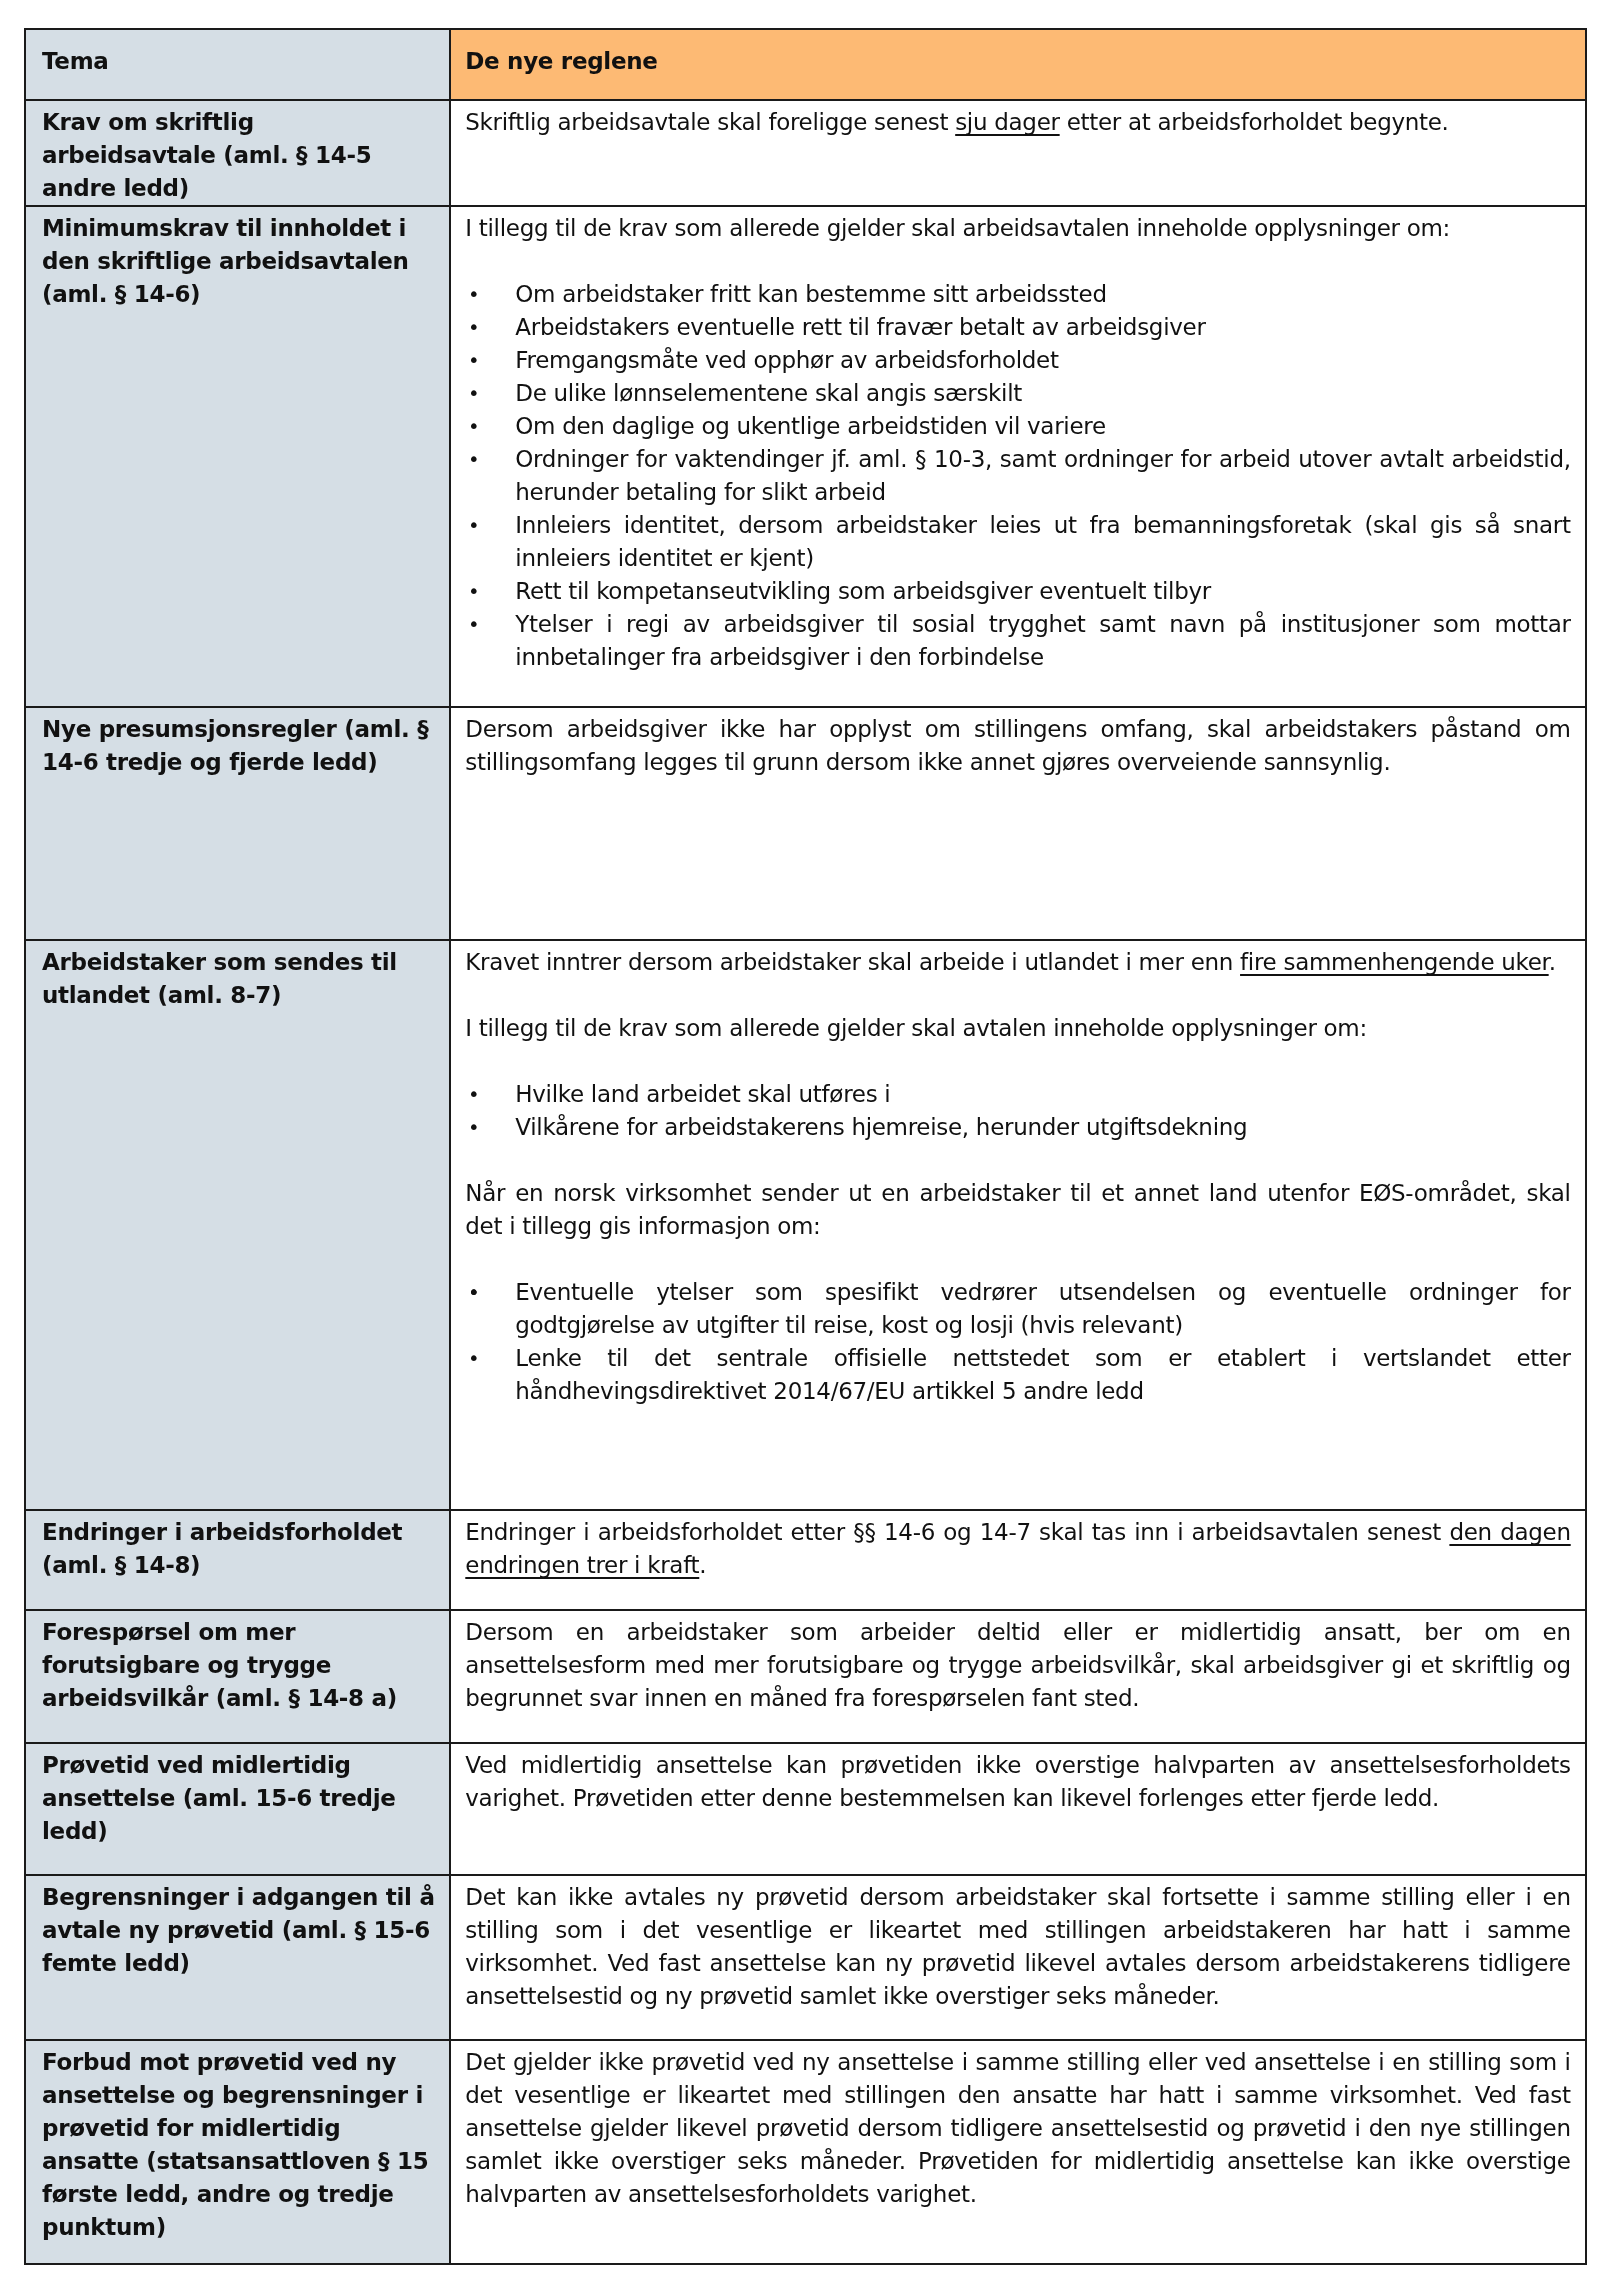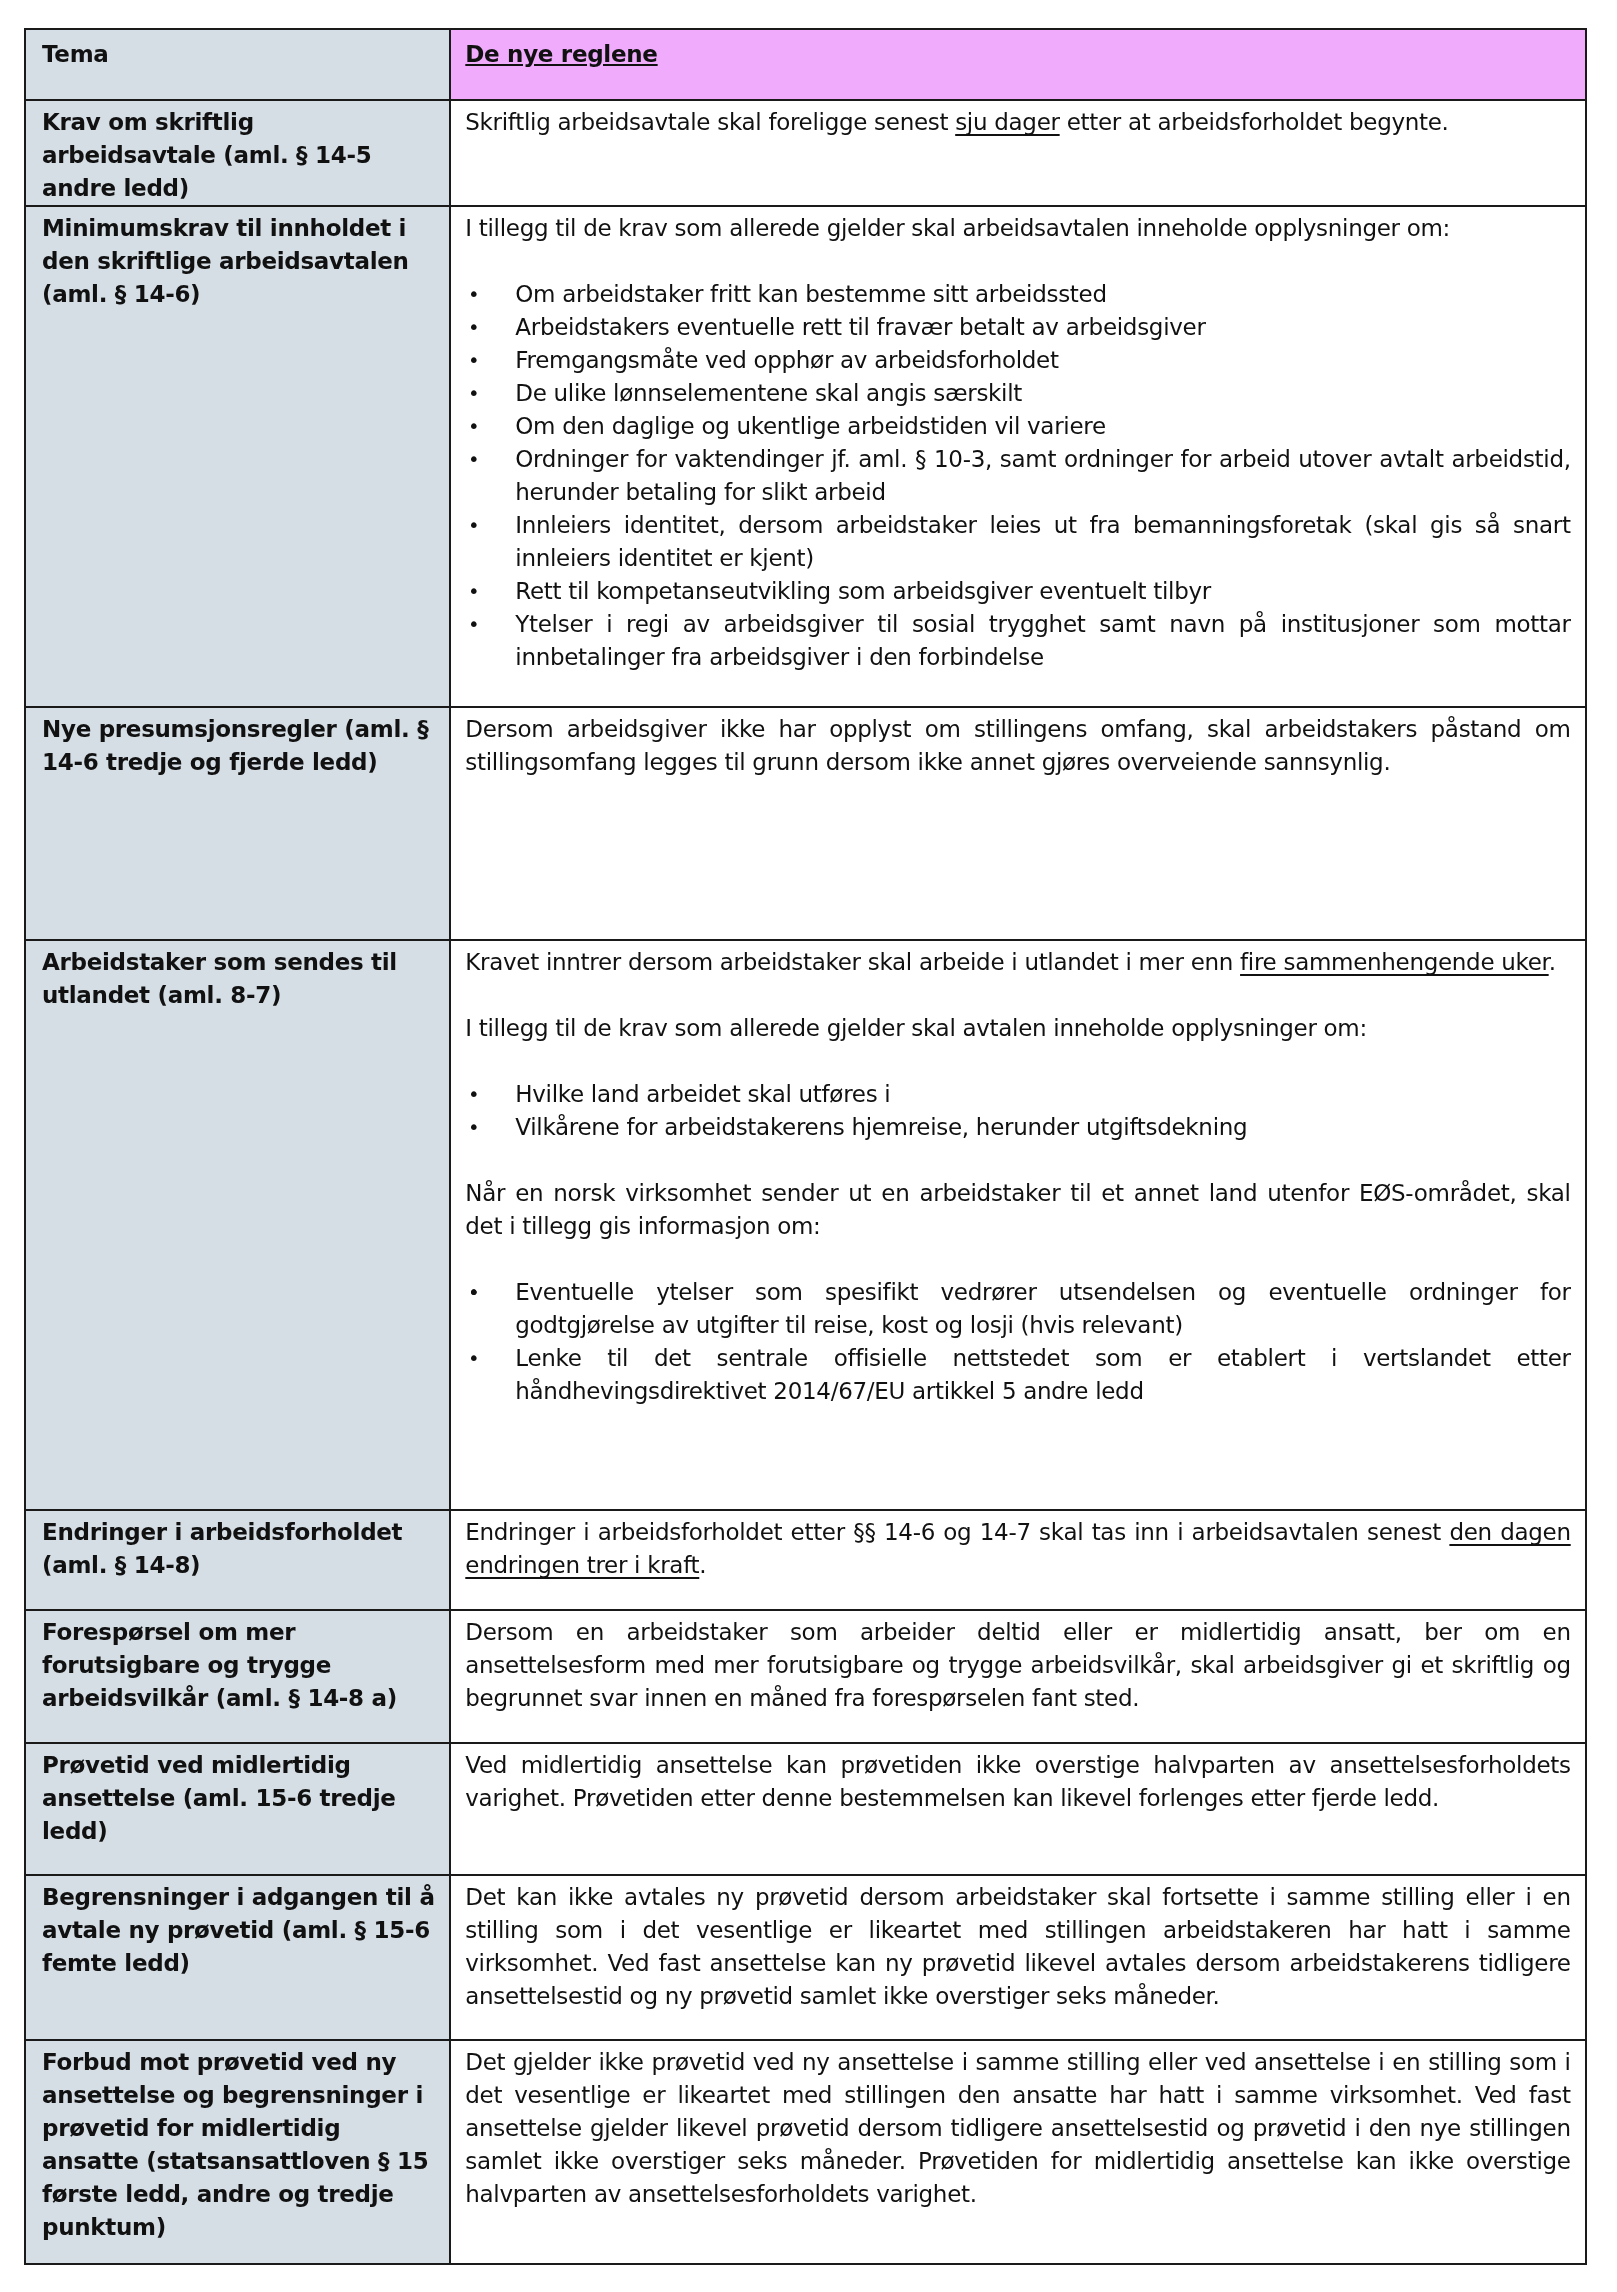--- a/index.html
+++ b/index.html
@@ -7,22 +7,22 @@
          font-family: "DejaVu Sans", "Liberation Sans", sans-serif; color: #111; }
   .tbl { position: absolute; left: 24px; top: 28px; width: 1563px; border: 2.7px solid #1a1a1a;
          box-sizing: border-box; display: flex; flex-direction: column; }
   .row { display: flex; border-top: 2.7px solid #1a1a1a; box-sizing: border-box; }
   .row:first-child { border-top: none; }
   .cell-l { width: 425px; flex: 0 0 425px; background: #d5dee5; border-right: 2.7px solid #1a1a1a;
             box-sizing: border-box; padding: 5.4px 14.3px 0 16px; font-weight: bold; font-size: 23px;
             line-height: 33px; letter-spacing: -0.3px; }
   .cell-r { flex: 1; box-sizing: border-box; padding: 5.4px 14.3px 0 14.3px; font-size: 23px; line-height: 33px;
             text-align: justify; letter-spacing: -0.3px; }
-  .hdr .cell-r { background: #f0abfc; font-weight: bold; text-decoration: underline; }
-  .hdr .cell-l, .hdr .cell-r { padding-top: 8px; }
+  .hdr .cell-r { background: #fdba74; font-weight: bold; }
+  .hdr .cell-l, .hdr .cell-r { padding-top: 15px; }
   p { margin: 0; }
   p + p, p + ul, ul + p { margin-top: 33px; }
   ul { list-style: none; margin: 0; padding: 0; }
   li { position: relative; padding-left: 50px; }
   li .bullet { position: absolute; left: 2.7px; top: 0; font-size: 19.7px; }
   u { text-decoration-thickness: 1.8px; text-underline-offset: 3.6px; }
 </style>
 </head>
 <body>
 

